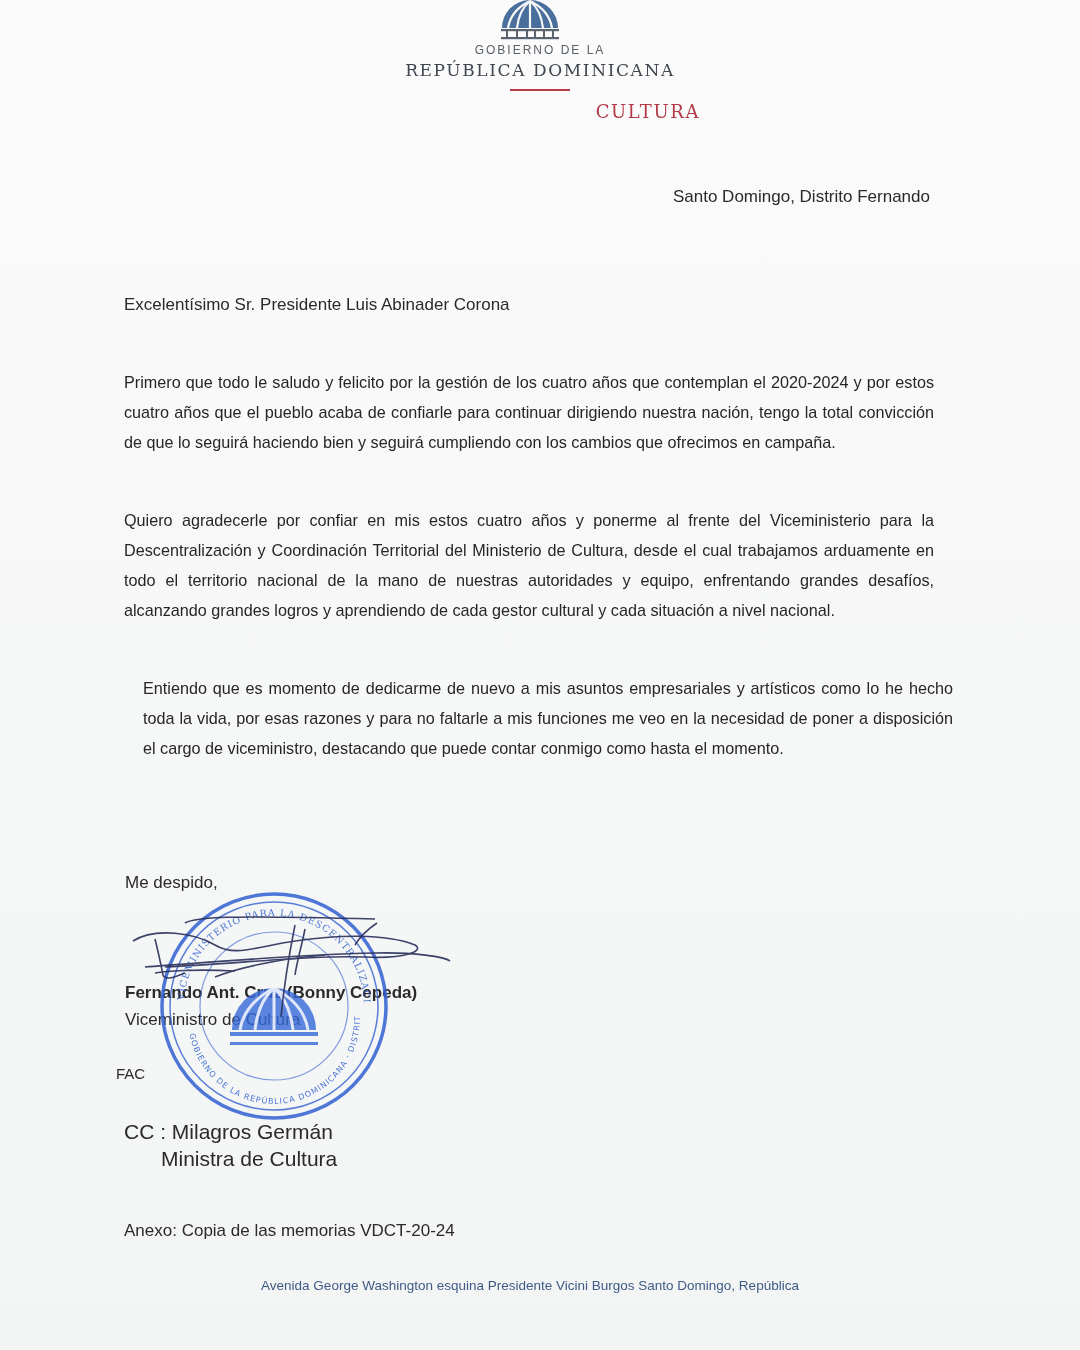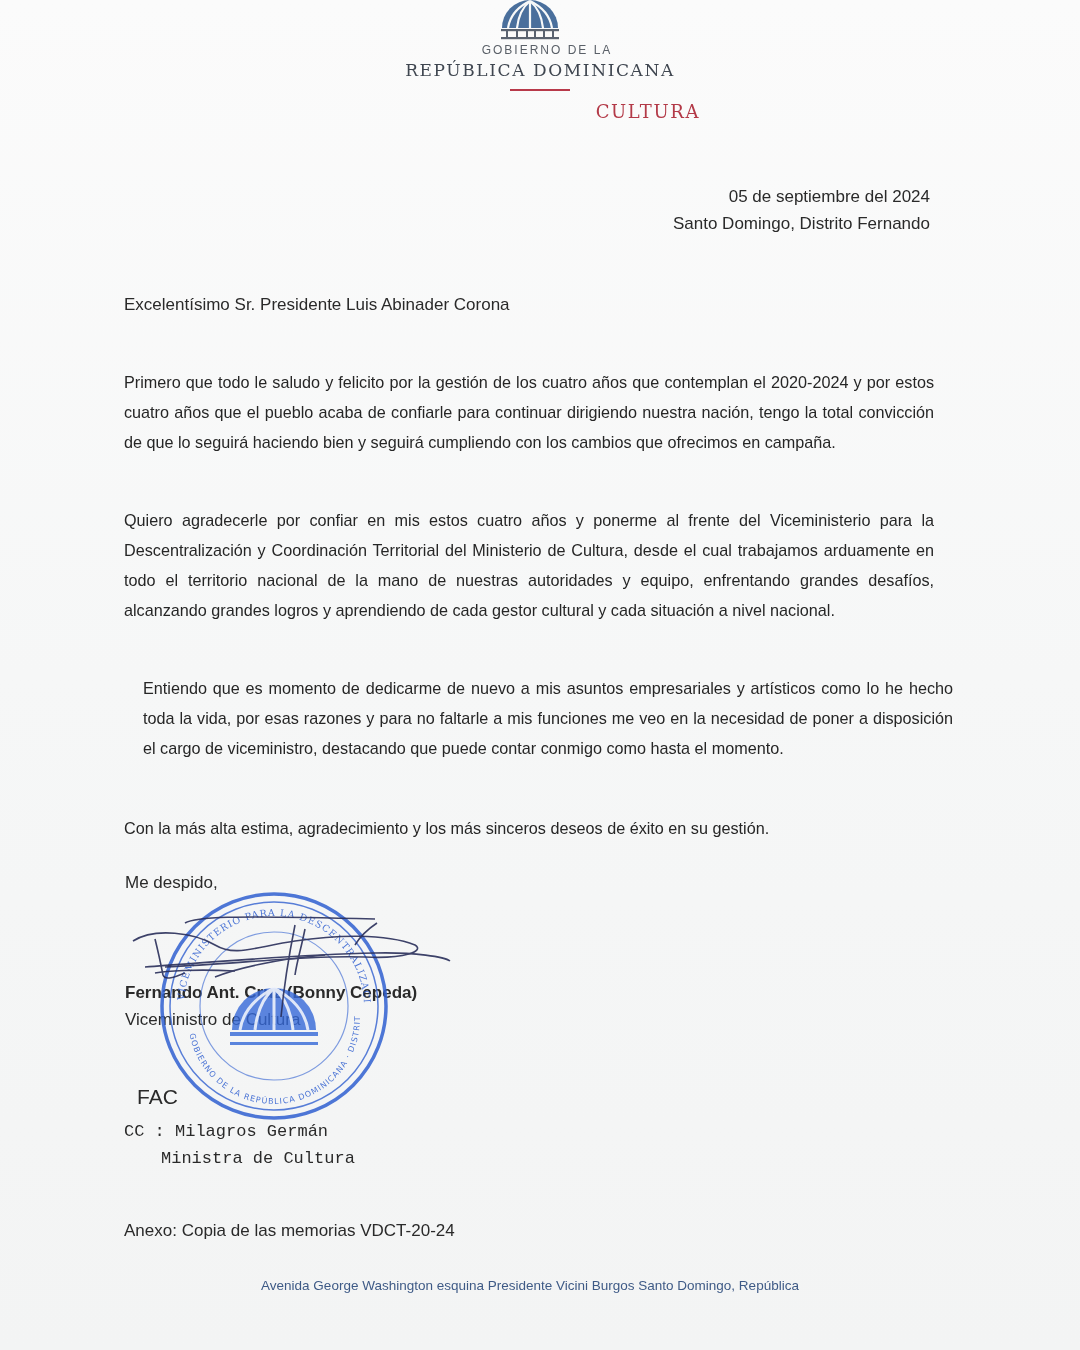--- a/index.html
+++ b/index.html
@@ -13,21 +13,21 @@
     }
     .page {
       position: absolute; left: 0; top: 0; width: 1080px; height: 1350px;
       background: linear-gradient(180deg, #fbfbfb 0%, #f6f7f7 50%, #f3f4f4 100%);
     }
     .letterhead {
       position: absolute; left: 380px; top: 0; width: 320px; text-align: center;
     }
     .dome { position: absolute; left: 117px; top: -2px; width: 66px; height: 42px; }
     .gov-line1 {
-      position: absolute; top: 43px; left: 7px; width: 320px; text-align: center;
+      position: absolute; top: 43px; left: 0; width: 320px; text-align: center;
       font-size: 12px; letter-spacing: 2px; color: #5a6068;
     }
     .gov-line2 {
       position: absolute; top: 60px; left: 0; width: 320px; text-align: center;
       font-family: "DejaVu Serif", "Liberation Serif", serif;
       font-size: 17px; letter-spacing: 1.6px; color: #3f4650;
     }
     .red-rule {
       position: absolute; top: 89px; left: 130px; width: 60px; height: 2px; background: #b8394a;
     }
@@ -50,22 +50,22 @@
       text-align: justify;
       transform-origin: 0 0;
     }
     .p1 { top: 367px; }
     .p2 { top: 505px; }
     .p3 { top: 673px; margin-left: 19px; }
     .p4 { top: 813px; }
     .closing { position: absolute; left: 125px; top: 873px; font-size: 17px; color:#2a2a2a; }
     .sig-name { position: absolute; left: 125px; top: 983px; font-size: 17px; font-weight: bold; color:#2a2a2a; }
     .sig-title { position: absolute; left: 125px; top: 1010px; font-size: 17px; color:#2a2a2a; }
-    .initials { position: absolute; left: 137px; top: 1065px; font-size: 21px; color:#2a2a2a;margin-top:20px; }
-    .cc { position: absolute; left: 124px; top: 1118px; font-size: 17px; line-height: 27px; color:#2a2a2a;font-family:Liberation Mono, monospace; }
+    .initials { position: absolute; left: 116px; top: 1065px; font-size: 15px; color:#2a2a2a; }
+    .cc { position: absolute; left: 124px; top: 1118px; font-size: 21px; line-height: 27px; color:#2a2a2a; }
     .cc .cc-role { padding-left: 37px; display:block; }
     .anexo { position: absolute; left: 124px; top: 1221px; font-size: 17px; color:#2a2a2a; }
     .footer {
       position: absolute; left: 200px; width: 660px; top: 1275px; text-align: center;
       font-size: 13.5px; line-height: 22px; color: #3e5a86;
     }
     .footer .web { color: #b33a48; font-size: 12.5px; display:block; }
     .stamp { position: absolute; left: 158px; top: 890px; width: 232px; height: 232px; pointer-events: none; }
     .signature { position: absolute; left: 125px; top: 905px; width: 330px; height: 120px; pointer-events: none; }
   </style>
@@ -95,30 +95,28 @@
           <rect x="55" y="33" width="2" height="6"></rect>
       </g>
     </svg>
     <div class="gov-line1">GOBIERNO DE LA</div>
     <div class="gov-line2">REPÚBLICA DOMINICANA</div>
     <div class="red-rule"></div>
     <div class="cultura">CULTURA</div>
   </div>
 
   <div class="dateblock">
-    <div>05 de septiembre del 2024</div>
     <div>Santo Domingo, Distrito Fernando</div>
   </div>
 
   <div class="addressee">Excelentísimo Sr. Presidente Luis Abinader Corona</div>
 
   <div class="para p1">Primero que todo le saludo y felicito por la gestión de los cuatro años que contemplan el 2020-2024 y por estos cuatro años que el pueblo acaba de confiarle para continuar dirigiendo nuestra nación, tengo la total convicción de que lo seguirá haciendo bien y seguirá cumpliendo con los cambios que ofrecimos en campaña.</div>
   <div class="para p2">Quiero agradecerle por confiar en mis estos cuatro años y ponerme al frente del Viceministerio para la Descentralización y Coordinación Territorial del Ministerio de Cultura, desde el cual trabajamos arduamente en todo el territorio nacional de la mano de nuestras autoridades y equipo, enfrentando grandes desafíos, alcanzando grandes logros y aprendiendo de cada gestor cultural y cada situación a nivel nacional.</div>
   <div class="para p3">Entiendo que es momento de dedicarme de nuevo a mis asuntos empresariales y artísticos como lo he hecho toda la vida, por esas razones y para no faltarle a mis funciones me veo en la necesidad de poner a disposición el cargo de viceministro, destacando que puede contar conmigo como hasta el momento.</div>
-  <div class="para p4">Con la más alta estima, agradecimiento y los más sinceros deseos de éxito en su gestión.</div>
 
   <div class="closing">Me despido,</div>
 
   <div class="sig-name">Fernando Ant. Cruz (Bonny Cepeda)</div>
   <div class="sig-title">Viceministro de Cultura</div>
   <div class="initials">FAC</div>
 
   <svg class="stamp" viewBox="0 0 232 232">
     <defs>
       <path id="sealTop" d="M26 116 A90 90 0 0 1 206 116"></path>

